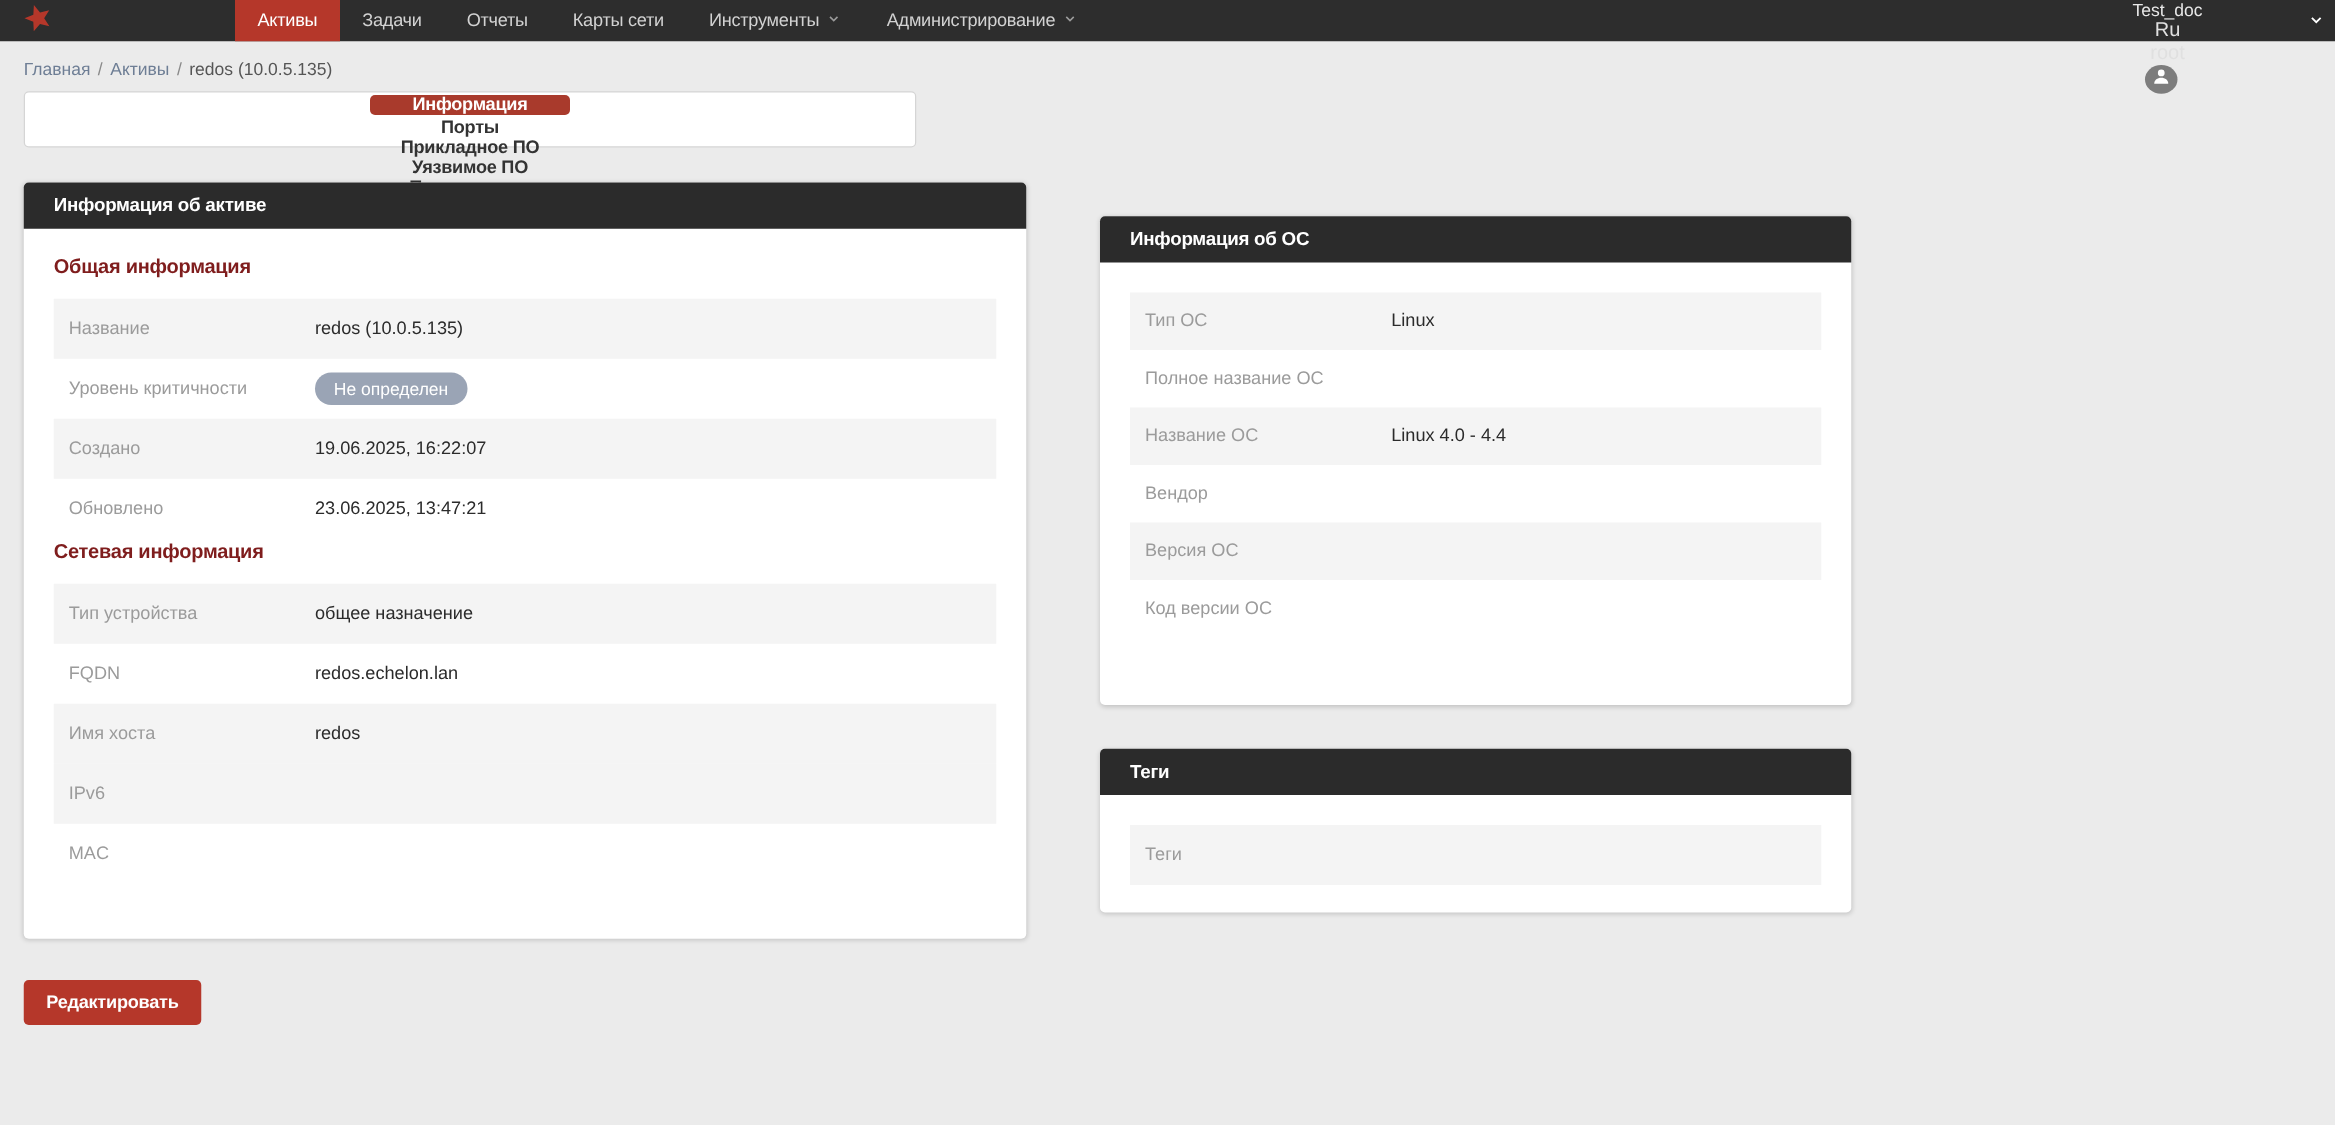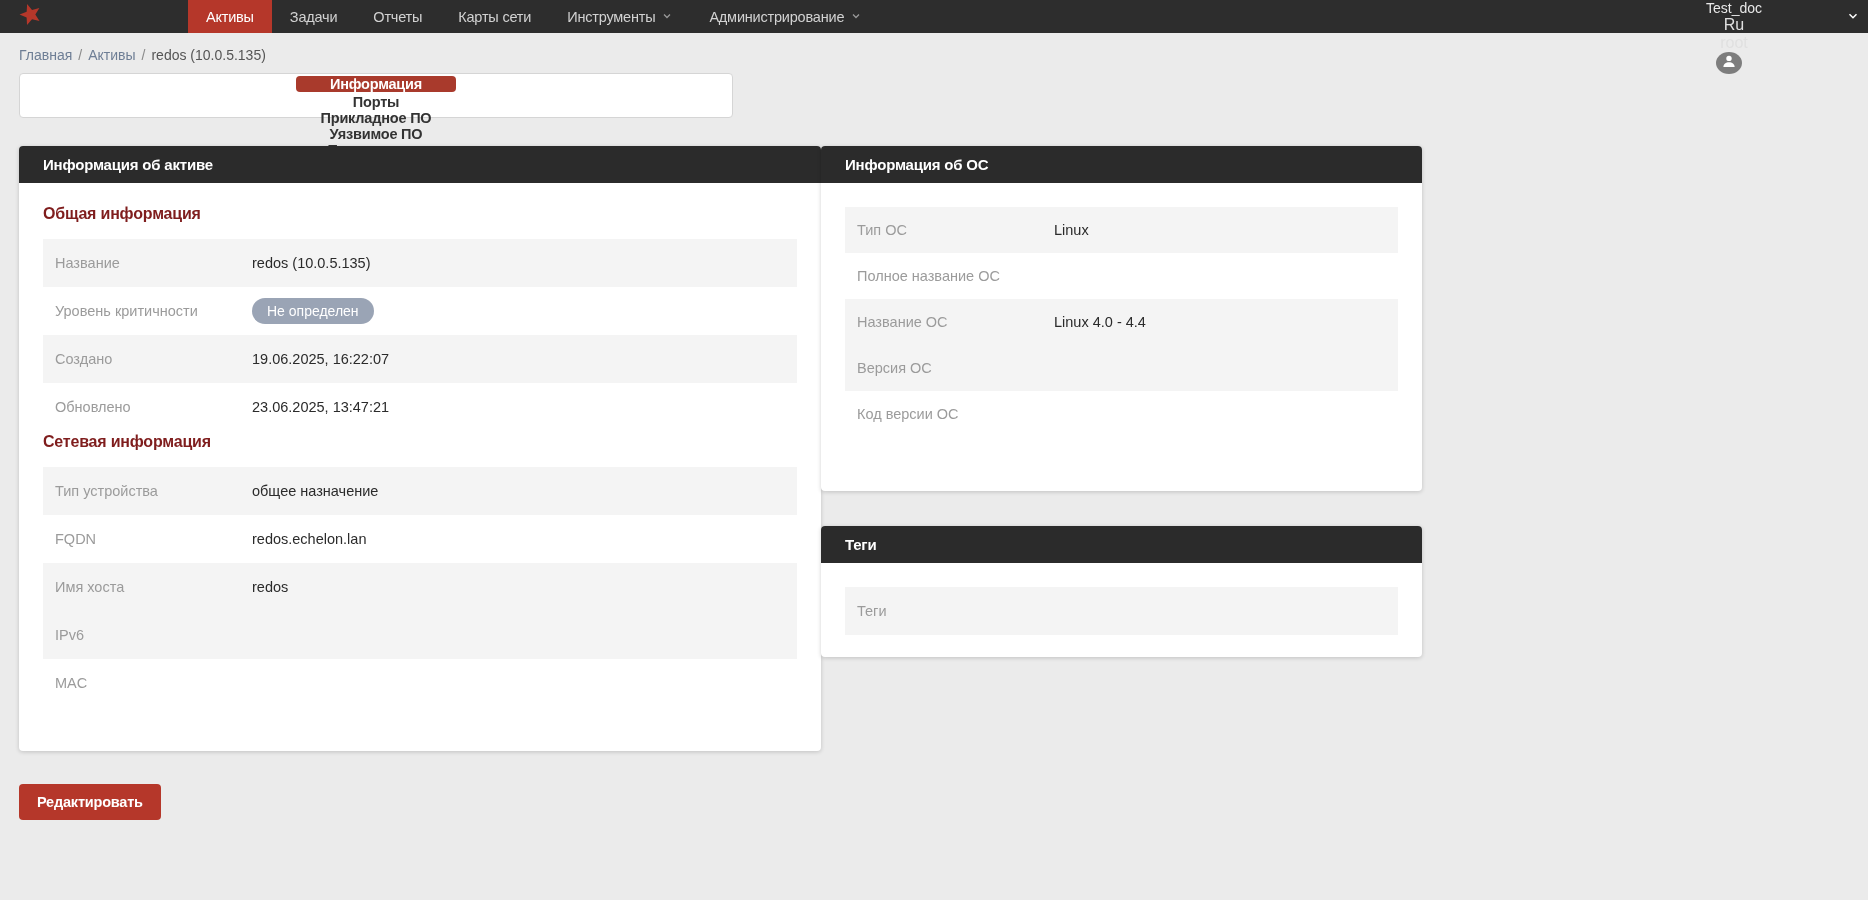--- a/index.html
+++ b/index.html
@@ -29,23 +29,23 @@
 
   
   .tabsbar { margin:10px 19px 0; width:714px; height:45px; background:#ffffff;
     border:1px solid #d5d5d5; border-radius:4px; display:flex; align-items:center;flex-direction:column; }
   .tab { padding:0 30px; height:100%; display:flex; align-items:center; font-size:14.5px;
     font-weight:700; color:#333333; letter-spacing:-0.2px; cursor:pointer; }
   .tab.active { background:#a93a2c; color:#ffffff; border-radius:4px; margin:2px;
     padding:0 34px; height:39px; }
 
   
-  .content { display:flex; margin:28px 19px 0; align-items:flex-start; }
+  .content { display:flex; margin:28px 19px 0; gap:59px; align-items:flex-start; }
   .col-left { width:802px; }
-  .col-right { width:601px; }
+  .col-right { width:601px;margin-top:27px; }
 
   .card { background:#ffffff; border-radius:4px; box-shadow:0 1px 4px rgba(0,0,0,0.18); }
   .card-header { background:#2b2b2b; color:#ffffff; font-size:15px; font-weight:700;
     height:37px; display:flex; align-items:center; padding:0 24px;
     border-radius:4px 4px 0 0; letter-spacing:-0.2px; }
   .card-body { padding:20px 24px 44px; }
   .card-body.os { padding:24px 24px 54px;border-radius:24px; }
   .card-body.tags { padding:24px 24px 22px; }
 
   .section-title { font-size:16px; font-weight:700; color:#7f1d1d; margin:2px 0 16px;
@@ -224,20 +224,24 @@
           <span class="val">Linux</span>
         </div>
         <div class="rowline">
           <span class="lbl">Полное название ОС</span>
           <span class="val"></span>
         </div>
         <div class="rowline alt">
           <span class="lbl">Название ОС</span>
           <span class="val">Linux 4.0 - 4.4</span>
         </div>
+        <div class="rowline">
+          <span class="lbl">Вендор</span>
+          <span class="val"></span>
+        </div>
         <div class="rowline alt">
           <span class="lbl">Версия ОС</span>
           <span class="val"></span>
         </div>
         <div class="rowline">
           <span class="lbl">Код версии ОС</span>
           <span class="val"></span>
         </div>
       </div>
     </div>

